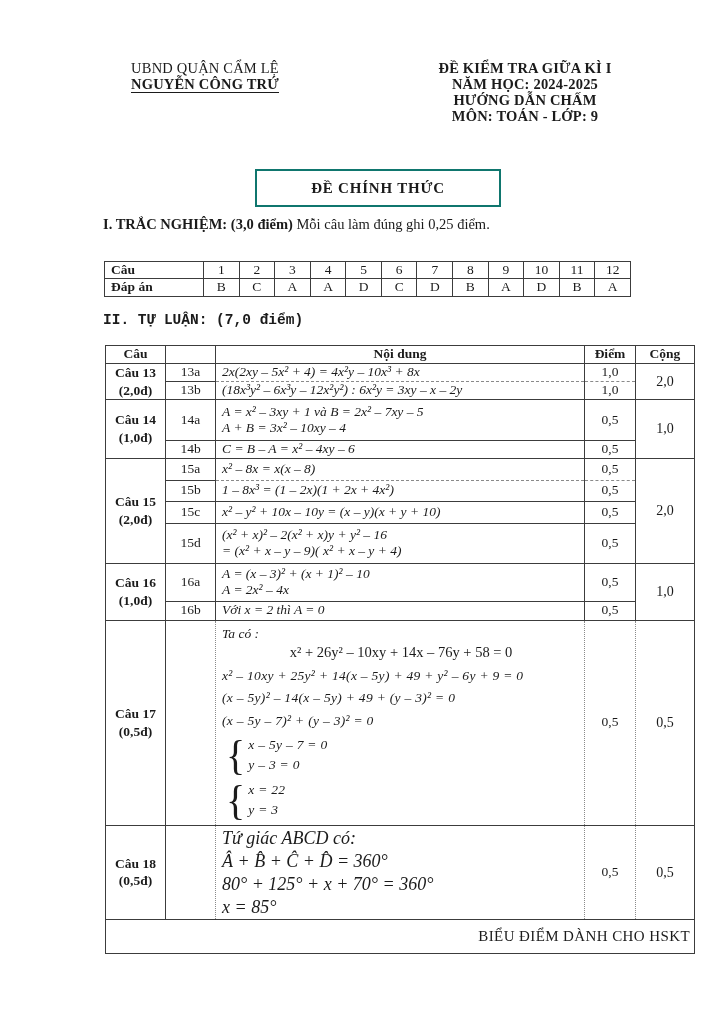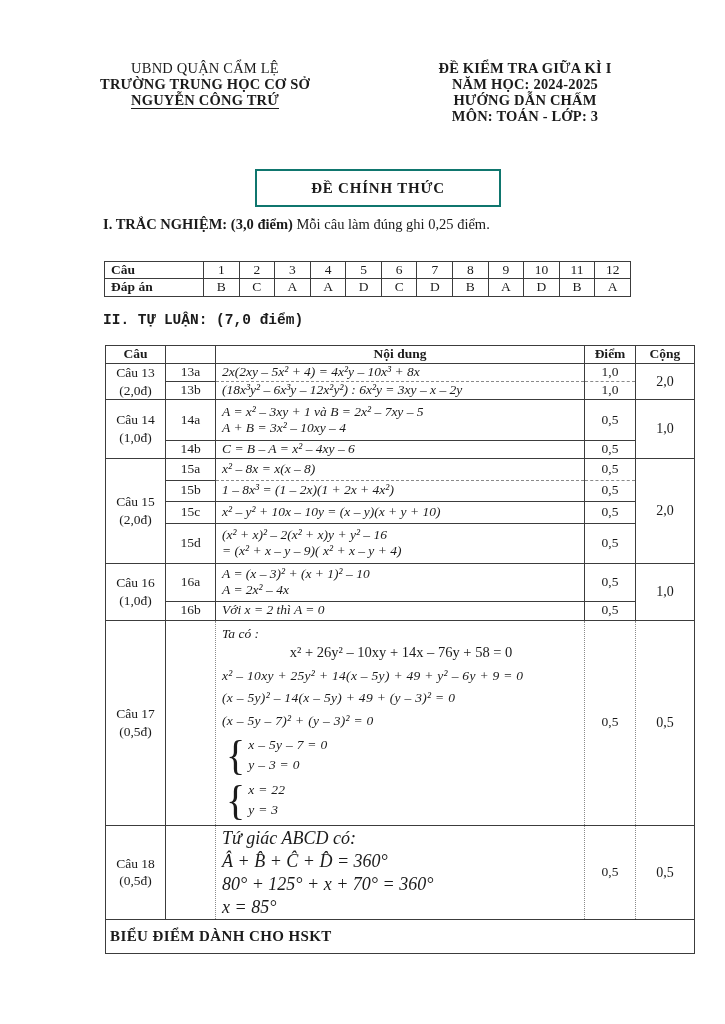--- a/index.html
+++ b/index.html
@@ -25,21 +25,21 @@
   table{border-collapse:collapse;table-layout:fixed;}
   td,th{border:1px solid #3c3c3c;padding:0 4px;font-size:13.5px;line-height:1.22;
         overflow:hidden;}
 
   .mcq{position:absolute;top:261px;left:104px;width:527px;}
   .mcq td{text-align:center;height:16px;}
   .mcq td.lbl{text-align:left;font-weight:bold;padding-left:6px;}
 
   .essay{position:absolute;top:345px;left:105px;width:589px;border:1.5px solid #333;}
   .essay th{font-weight:bold;text-align:center;}
-  .essay td.qlabel{font-weight:normal;text-align:center;vertical-align:middle;line-height:1.3;}
+  .essay td.qlabel{font-weight:bold;text-align:center;vertical-align:middle;line-height:1.3;}
   .essay td.sub{text-align:center;vertical-align:middle;}
   .essay td.content{text-align:left;padding-left:6px;vertical-align:middle;}
   .essay td.pts{text-align:center;vertical-align:middle;font-size:13.5px;}
   .essay td.sum{text-align:center;vertical-align:middle;font-size:14px;}
 
   
   td.db{border-bottom-style:dashed;border-bottom-color:#8a8a8a;}
   td.tn{border-top-style:none;}
   
   td.vr{border-right-style:dotted;border-right-color:#8a8a8a;}
@@ -49,39 +49,38 @@
   .tall{vertical-align:top;}
   .tall .line{margin:1px 0;}
   .ctr{text-align:center;font-size:14.5px;margin:2px 0 3px 0;}
   .step{font-style:italic;font-size:13.5px;margin:6px 0;letter-spacing:.3px;}
   .sys{display:flex;align-items:center;margin:5px 0 0 4px;}
   .brace{font-size:40px;font-weight:300;line-height:40px;margin-right:3px;
          transform:scaleY(1.05);display:inline-block;}
   .sys .eqs div{font-style:italic;font-size:13.5px;line-height:20px;letter-spacing:.3px;}
   .c18 .line{font-size:18px;line-height:22px;}
 
-  .footer-cell{text-align:left;font-weight:bold;font-size:15px;height:33px;
+  .footer-cell{text-align:right;font-weight:normal;font-size:15px;height:33px;
                vertical-align:middle;letter-spacing:.4px;}
 </style>
 </head>
 <body>
 
 <div class="page">
 
   <div class="hdr-left">
     <div>UBND QUẬN CẨM LỆ</div>
-    <div class="b">TRƯỜNG TRUNG HỌC CƠ SỞ</div>
     <div class="b u">NGUYỄN CÔNG TRỨ</div>
   </div>
 
   <div class="hdr-right">
     <div>ĐỀ KIỂM TRA GIỮA KÌ I</div>
     <div>NĂM HỌC: 2024-2025</div>
     <div>HƯỚNG DẪN CHẤM</div>
-    <div>MÔN: TOÁN - LỚP: 3</div>
+    <div>MÔN: TOÁN - LỚP: 9</div>
   </div>
 
   <div class="stamp">ĐỀ CHÍNH THỨC</div>
 
   <div class="sec-title sec1">
     <span class="b">I. TRẮC NGHIỆM: (3,0 điểm)</span>
     <span>Mỗi câu làm đúng ghi 0,25 điểm.</span>
   </div>
 
   <table class="mcq">

